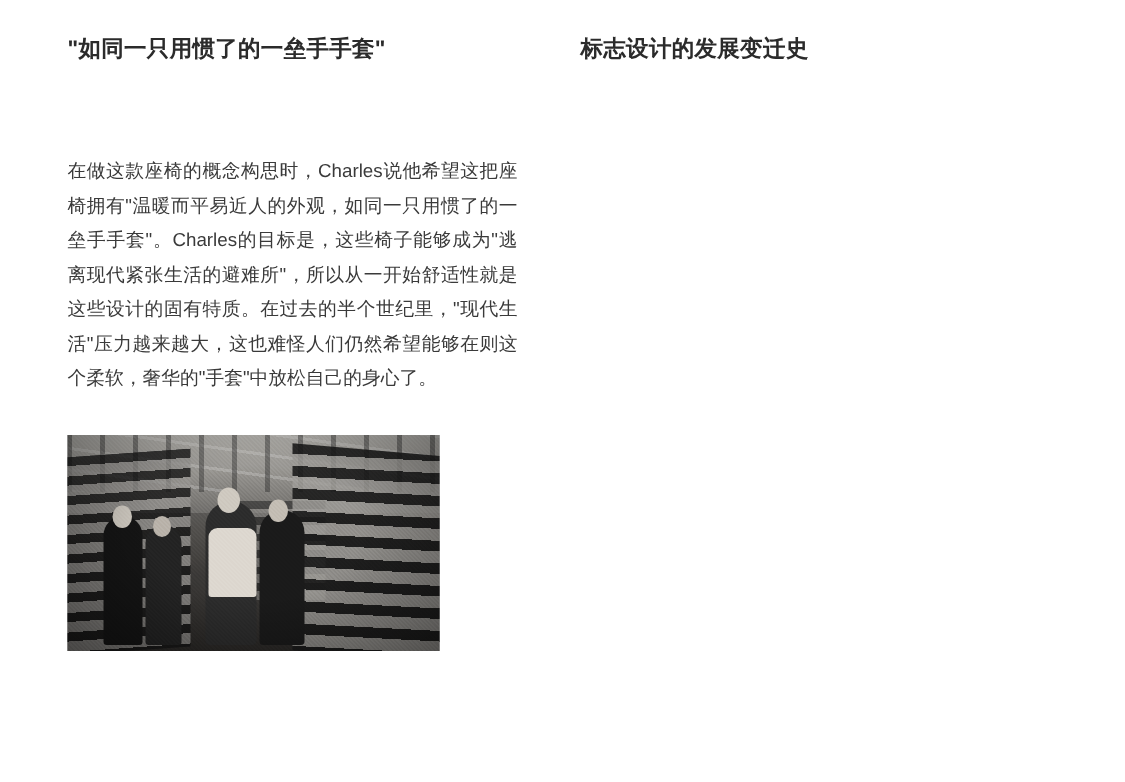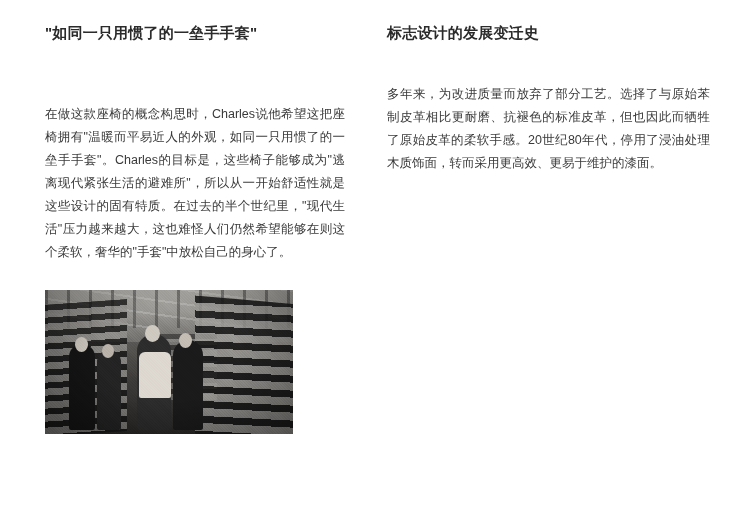--- a/index.html
+++ b/index.html
@@ -38,21 +38,21 @@
     font-weight: bold;
     color: #2b2b2b;
     line-height: 1.5;
     margin: 0 0 18px 0;
     letter-spacing: 0.2px;
   }
   .col-left .heading {
     margin-bottom: 58px;
   }
   .col-right .heading {
-    margin-bottom: 38px;
+    margin-bottom: 56px;
   }
   p.body-text {
     font-size: 12.5px;
     line-height: 1.85;
     color: #3a3a3a;
     margin: 0 0 16px 0;
     text-align: justify;
     text-justify: inter-ideograph;
   }
   .col-left p.body-text {
@@ -181,16 +181,15 @@
         <div class="head c"></div>
         <div class="head d"></div>
         <div class="grain"></div>
         <div class="vignette"></div>
       </div>
     </div>
   </div>
 
   <div class="column col-right">
     <h2 class="heading">标志设计的发展变迁史</h2>
-    <p class="body-text">多年来，为改进质量而放弃了部分工艺。选择了与原始苯制皮革相比更耐磨、抗褪色的标准皮革，但也因此而牺牲了原始皮革的柔软手感。20世纪80年代，停用了浸油处理木质饰面，转而采用更高效、更易于维护的漆面。</p>
   </div>
 
 </div>
 
 </body></html>

